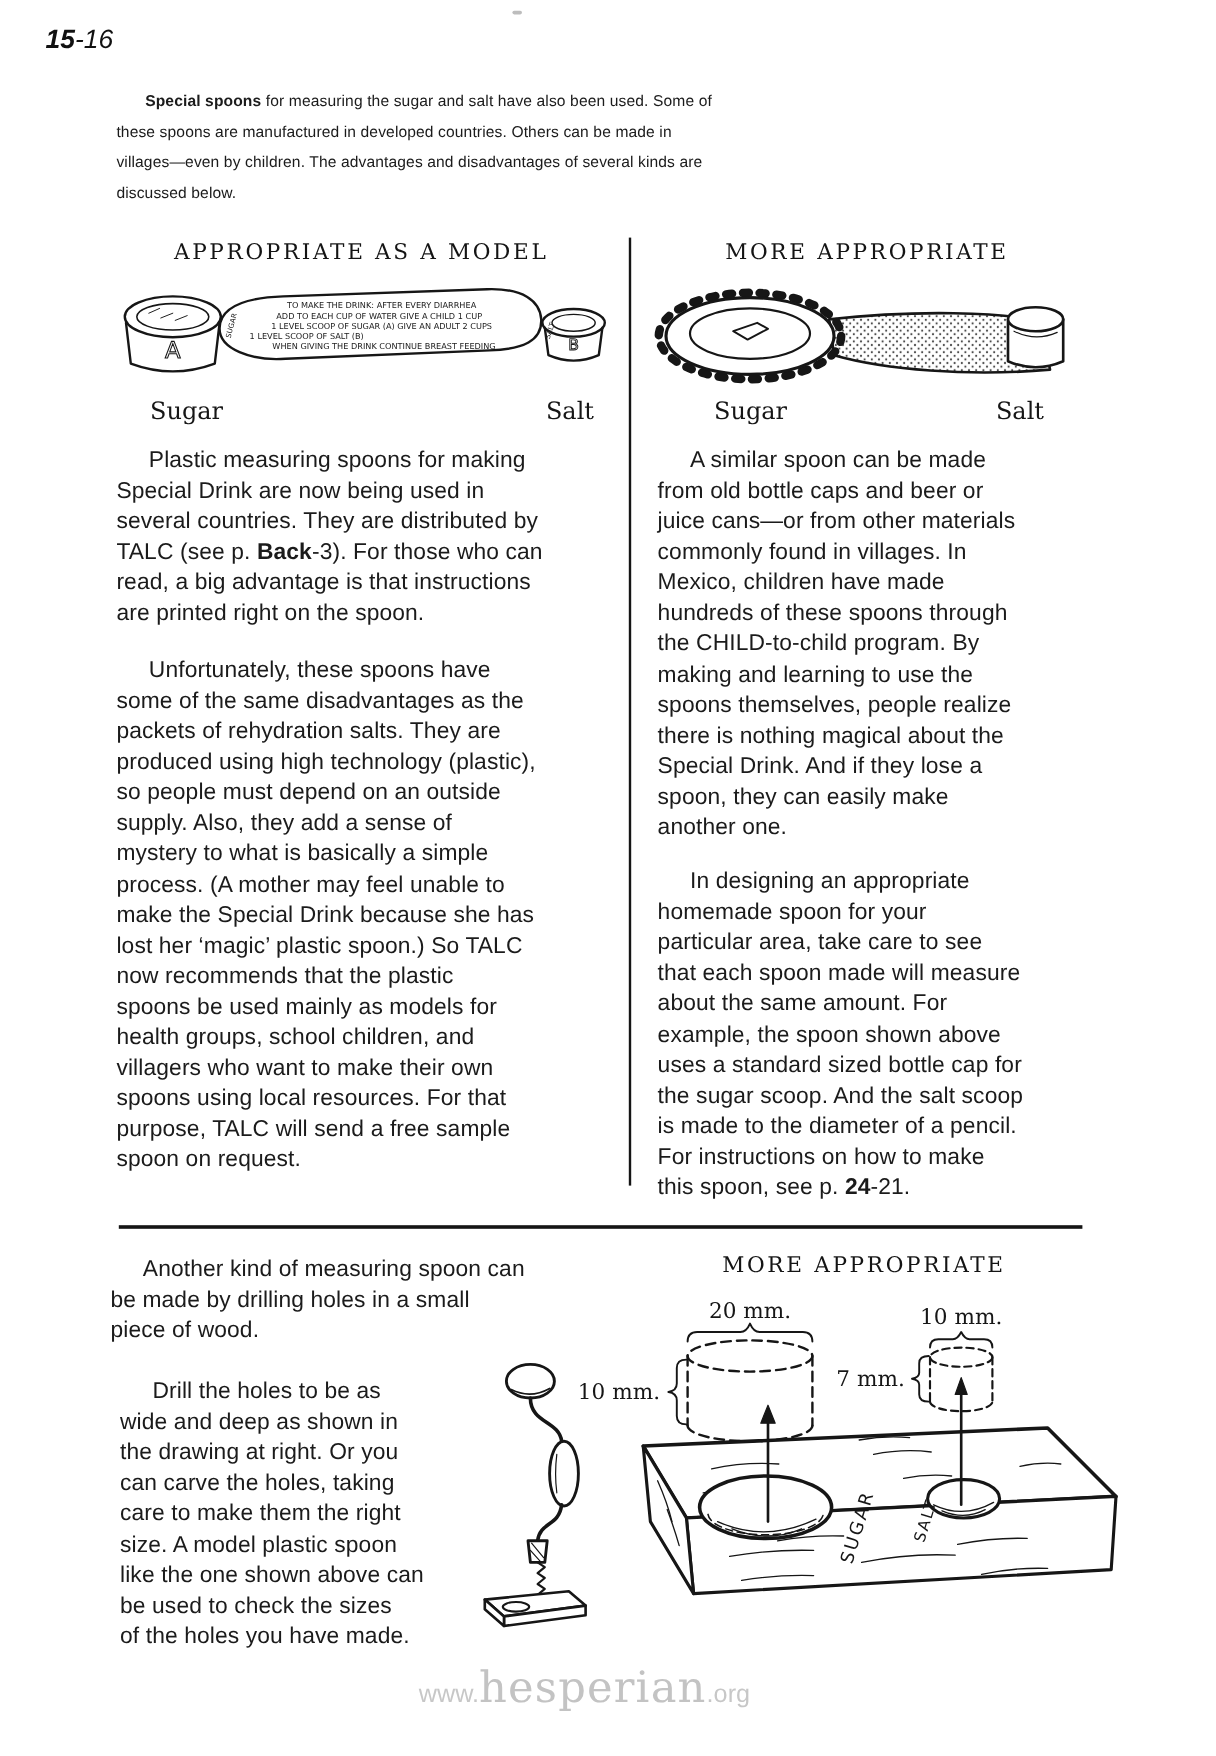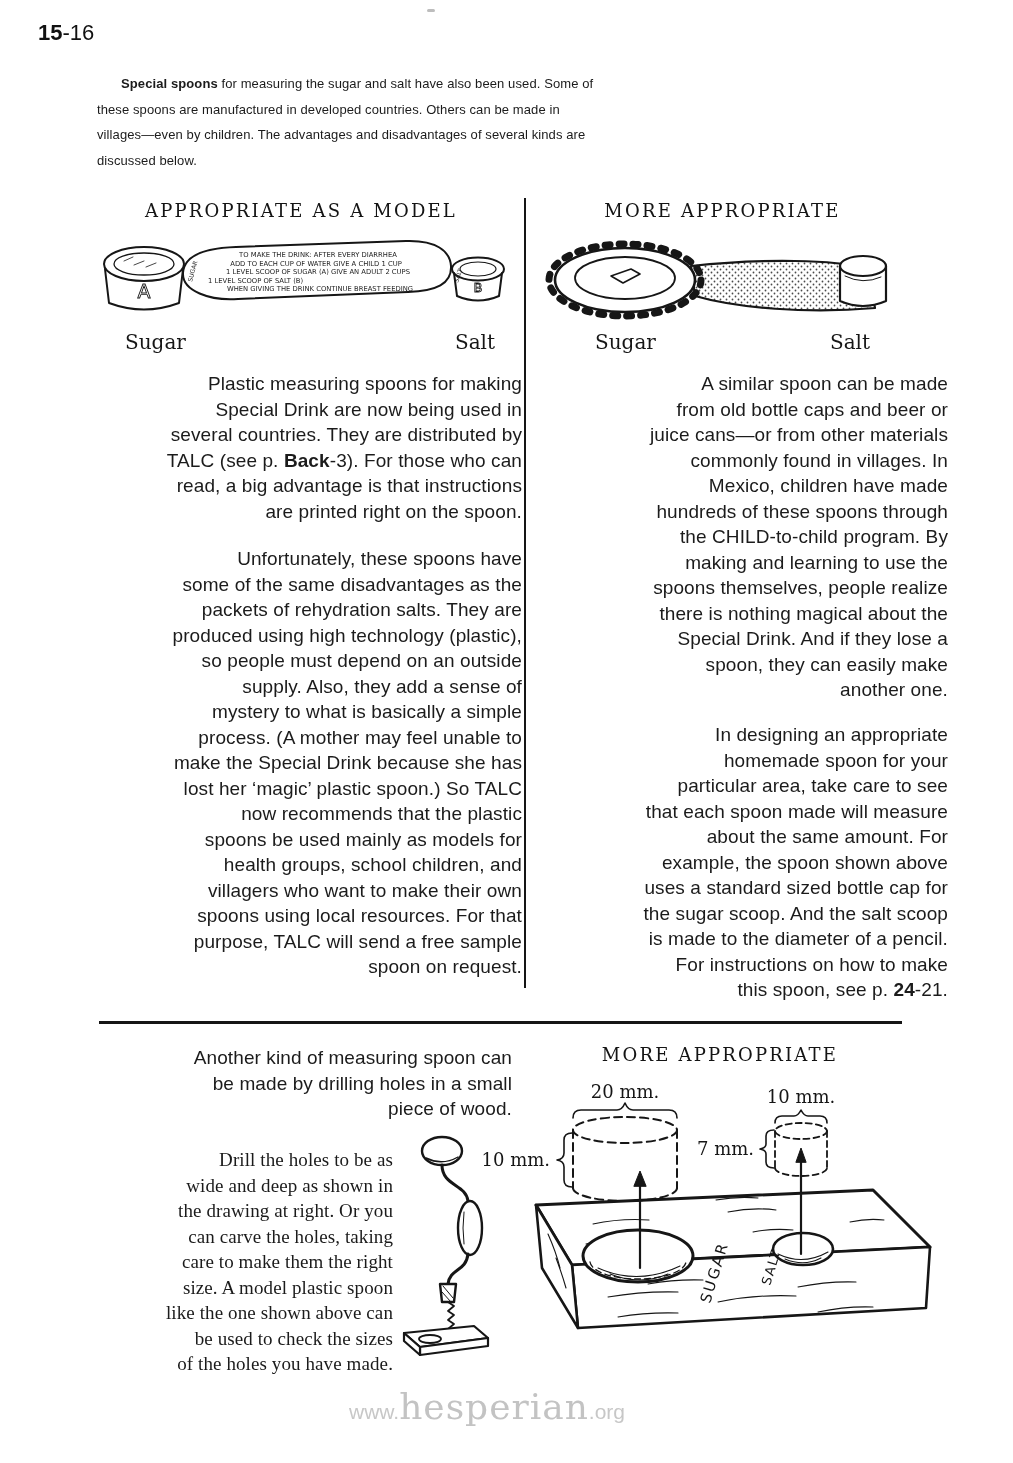--- a/index.html
+++ b/index.html
@@ -1,20 +1,20 @@
 <!DOCTYPE html>
 <html><head>
 <meta charset="utf-8">
 <style>
   html,body{margin:0;padding:0;background:#fff;}
   #page{position:relative;width:1013px;height:1463px;background:#fff;overflow:hidden;
         font-family:"Liberation Sans","DejaVu Sans",sans-serif;color:#1b1b1b;}
   .abs{position:absolute;}
   .para{font-size:19px;line-height:25.5px;white-space:pre-line;letter-spacing:0.1px;}
-  .indent{text-indent:27px;text-align:right;}
+  .indent{text-indent:27px;}
   .hdr{font-family:"DejaVu Serif",serif;font-size:18px;letter-spacing:2.2px;color:#141414;
        text-align:center;white-space:nowrap;}
   .caption{font-family:"DejaVu Serif",serif;font-size:20px;color:#161616;}
   .pageno{font-size:22px;color:#111;}
   .pageno b{font-weight:700;}
   .labels-row{display:flex;justify-content:space-between;}
   .vrule{background:#151515;}
   .hrule{background:#151515;}
   .artifact{background:#bdbdbd;border-radius:2px;}
   .footer{width:974px;text-align:center;color:#c7c7c7;}
@@ -26,21 +26,21 @@
   svg text{font-family:"DejaVu Sans",sans-serif;}
   .svgserif{font-family:"DejaVu Serif",serif !important;}
 </style>
 </head>
 <body>
 
 <div id="page">
 
   <div class="abs artifact" style="left:427px;top:9px;width:8px;height:3px;"></div>
 
-  <div class="abs pageno" style="left:38px;top:20px;"><b>15</b><span>-16</span></div>
+  <div class="abs pageno" style="left:38px;top:20px;font-style:italic;"><b>15</b><span>-16</span></div>
 
   <div class="abs para" style="left:97px;top:71px;width:815px;text-indent:24px;font-size:13px;"><b>Special spoons</b><span> for measuring the sugar and salt have also been used. Some of
 these spoons are manufactured in developed countries. Others can be made in
 villages—even by children. The advantages and disadvantages of several kinds are
 discussed below.</span></div>
 
   <div class="abs vrule" style="left:524px;top:198px;width:2px;height:790px;"></div>
 
   <div class="abs hdr" style="left:85px;top:200px;width:432px;">APPROPRIATE AS A MODEL</div>
 
@@ -148,21 +148,21 @@
 is made to the diameter of a pencil.
 For instructions on how to make
 this spoon, see p. </span><b>24</b><span>-21.</span></div>
 
   <div class="abs hrule" style="left:99px;top:1021px;width:803px;height:3px;"></div>
 
   <div class="abs para indent" style="left:92px;top:1045px;width:420px;">Another kind of measuring spoon can
 be made by drilling holes in a small
 piece of wood.</div>
 
-  <div class="abs para indent" style="left:88px;top:1147px;width:305px;font-family:Liberation Serif, serif;">Drill the holes to be as
+  <div class="abs para indent" style="left:100px;top:1147px;width:305px;">Drill the holes to be as
 wide and deep as shown in
 the drawing at right. Or you
 can carve the holes, taking
 care to make them the right
 size. A model plastic spoon
 like the one shown above can
 be used to check the sizes
 of the holes you have made.</div>
 
   <svg class="abs" style="left:398px;top:1134px;" width="92" height="228" viewBox="0 0 92 228">

